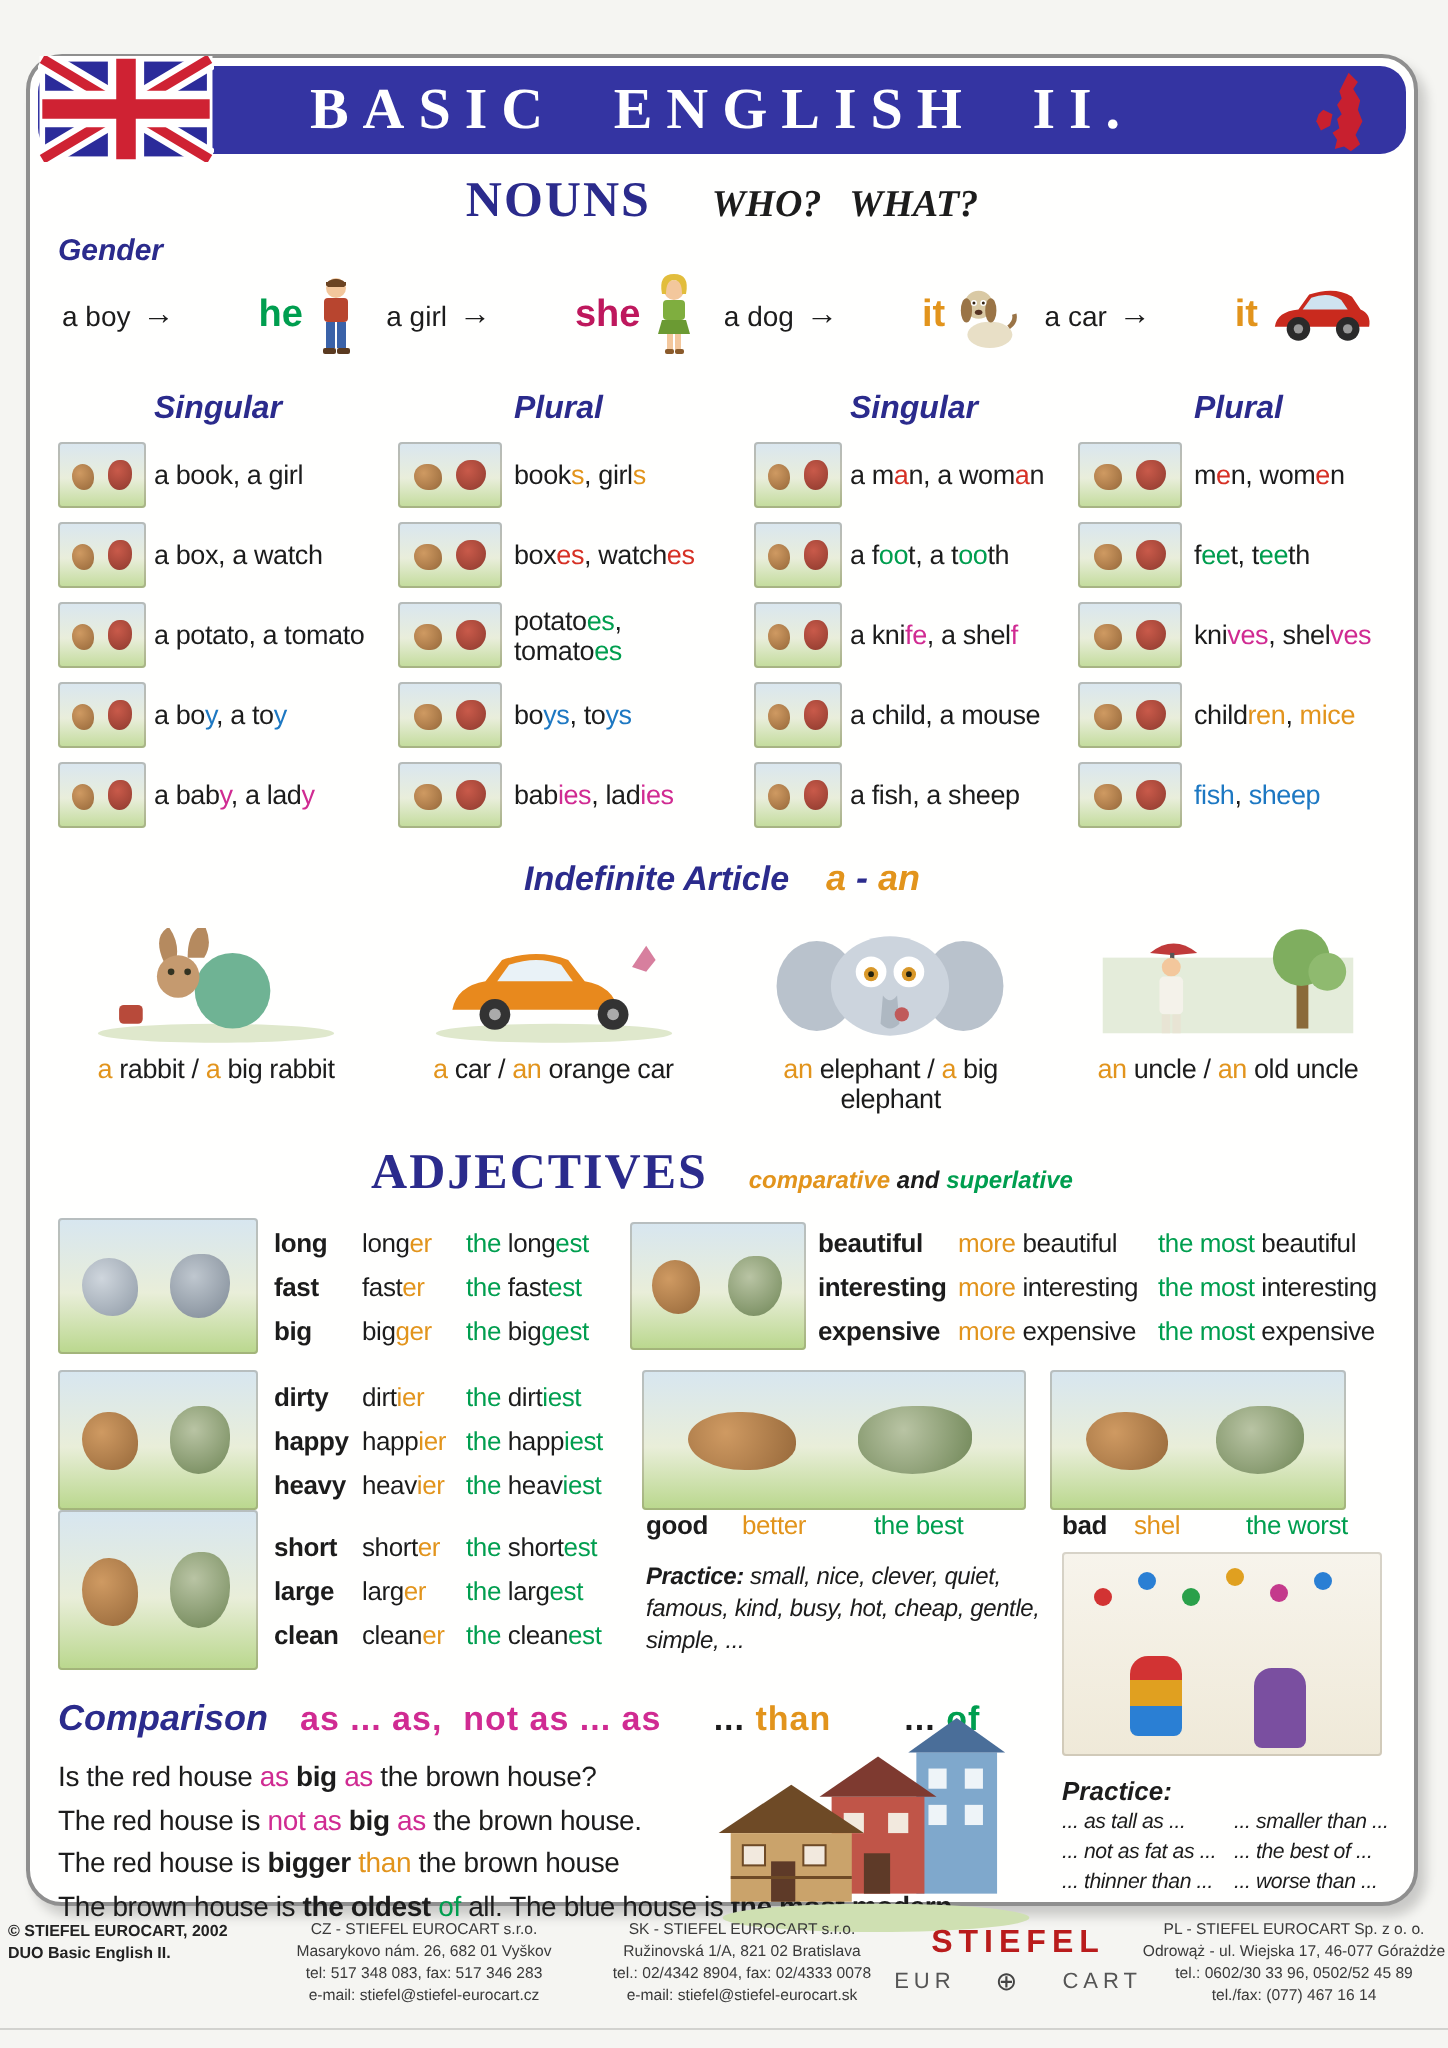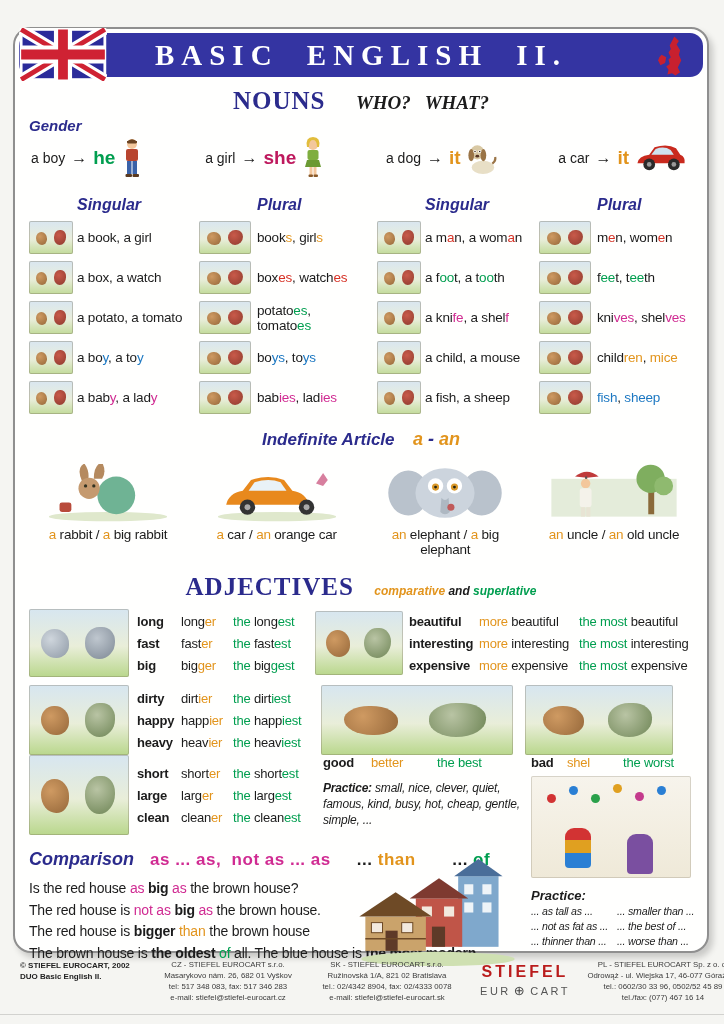--- a/index.html
+++ b/index.html
@@ -13,21 +13,21 @@
 
   .sec-head{text-align:center;margin:10px 0 0;}
   .sec-main{font-family:"Liberation Serif","DejaVu Serif",serif;font-weight:700;color:#2b2b8c;font-size:25px;letter-spacing:1px;}
   .sec-sub{font-family:"Liberation Serif","DejaVu Serif",serif;font-weight:700;font-style:italic;font-size:19px;margin-left:26px;white-space:pre;}
 
   .gender-label{color:#2b2b8c;font-weight:700;font-style:italic;font-size:15px;margin-top:2px;}
   .gender-row{display:flex;justify-content:space-between;padding:0 6px 0 2px;margin-top:-2px;}
   .g-item{display:flex;align-items:center;gap:6px;height:52px;}
   .g-noun{font-size:14px;}
   .g-arrow{font-size:16px;}
-  .g-pron{font-weight:700;font-size:19px;}
+  .g-pron{font-weight:700;font-size:19px;margin-left:36px;}
 
   .sp-wrap{display:flex;margin-top:12px;}
   .sp-group{display:grid;grid-template-columns:46px 120px 56px 106px;row-gap:7px;column-gap:2px;align-items:center;}
   .sp-group.right{grid-template-columns:46px 112px 56px 102px;margin-left:14px;}
   .sp-h{color:#2b2b8c;font-weight:700;font-style:italic;font-size:16px;}
   .sp-text{font-size:13.5px;letter-spacing:-0.2px;}
   .thumb{width:44px;height:33px;border-radius:2px;position:relative;background:linear-gradient(180deg,#d9e6f0 0%,#e9eedb 55%,#c2db9a 100%);box-shadow:inset 0 0 0 1px rgba(115,105,85,.35);}
   .thumb.wide{width:52px;}
   .thumb::before{content:"";position:absolute;left:16%;top:34%;width:26%;height:40%;border-radius:48% 52% 45% 55%;background:radial-gradient(circle at 35% 35%,#cf9a62,#96683a);}
   .thumb::after{content:"";position:absolute;right:16%;top:28%;width:28%;height:46%;border-radius:50% 45% 55% 50%;background:radial-gradient(circle at 40% 35%,#c95a4a,#8d3a2e);}
@@ -69,29 +69,29 @@
   .sent-last{font-size:14px;letter-spacing:-0.2px;margin-top:2px;}
   .house{position:absolute;left:328px;top:-24px;}
 
   .clowns{width:160px;height:102px;margin-top:6px;position:relative;border-radius:2px;background:linear-gradient(180deg,#f7f4ec,#efe9d8);box-shadow:inset 0 0 0 1px rgba(120,110,90,.25);}
   .clowns::before{content:"";position:absolute;top:18px;left:16px;width:9px;height:9px;border-radius:50%;background:#d23333;box-shadow:22px -8px 0 #2a7fd4,44px 0 0 #2aa04a,66px -10px 0 #e0a020,88px -2px 0 #c43a8c,110px -8px 0 #2a7fd4;}
   .clowns::after{content:"";position:absolute;bottom:10px;left:34px;width:26px;height:40px;border-radius:9px 9px 4px 4px;background:linear-gradient(180deg,#d23333 30%,#e0a020 30% 62%,#2a7fd4 62%);box-shadow:62px 6px 0 #7a4fa0;}
   .practice-box{margin-top:10px;}
   .practice-title{font-weight:700;font-style:italic;font-size:13px;margin-bottom:2px;}
   .practice-grid{display:grid;grid-template-columns:86px 80px;font-size:10.6px;font-style:italic;row-gap:3px;letter-spacing:-0.2px;}
 
-  .footer{position:absolute;left:0;top:960px;width:724px;display:flex;align-items:flex-start;padding:0 20px;box-sizing:border-box;font-size:7.8px;color:#3a3a3a;line-height:1.4;}
+  .footer{position:absolute;left:0;top:960px;width:724px;display:flex;align-items:flex-start;padding:0 4px;box-sizing:border-box;font-size:7.8px;color:#3a3a3a;line-height:1.4;}
   .f-col{flex:none;}
   .f-copy{width:128px;font-weight:700;font-size:8px;color:#222;}
   .f-cz{width:160px;text-align:center;}
   .f-sk{width:158px;text-align:center;}
   .f-logo{width:118px;text-align:center;padding-top:1px;}
   .f-pl{width:158px;text-align:center;}
   .logo-top{font-weight:700;font-size:16px;letter-spacing:3px;color:#b91c1c;}
-  .logo-bottom{font-size:11px;letter-spacing:2.5px;color:#555;display:flex;justify-content:center;align-items:center;gap:3px;margin-top:-1px;}
+  .logo-bottom{font-size:11px;letter-spacing:2.5px;color:#555;display:flex;justify-content:center;align-items:center;gap:20px;margin-top:-1px;}
   .logo-globe{font-size:13px;color:#444;}
   .bottom-line{position:absolute;left:0;right:0;top:1014px;height:1px;background:#d2d2cf;}
 </style>
 </head>
 <body>
 
 <div class="card">
 
   <div class="titlebar">
     <svg class="flag" viewBox="0 0 62 38">

